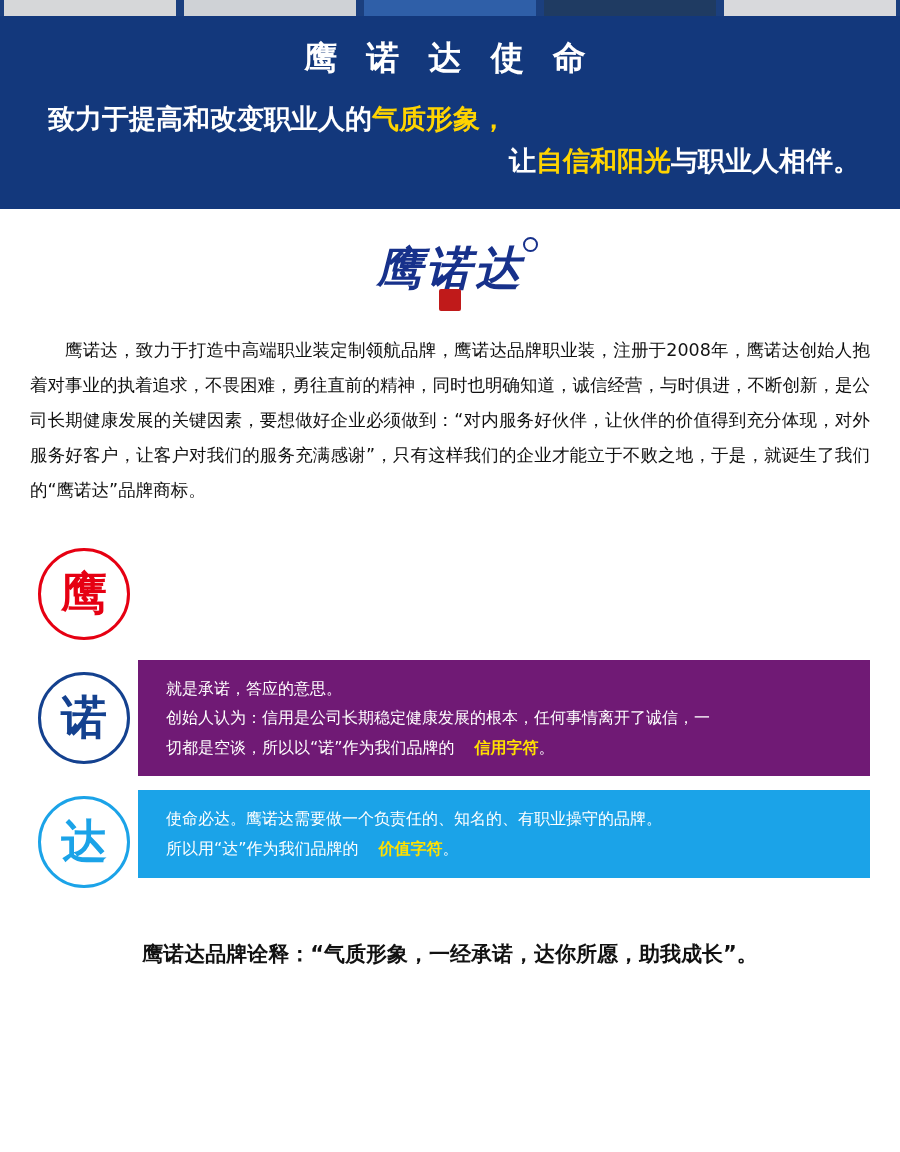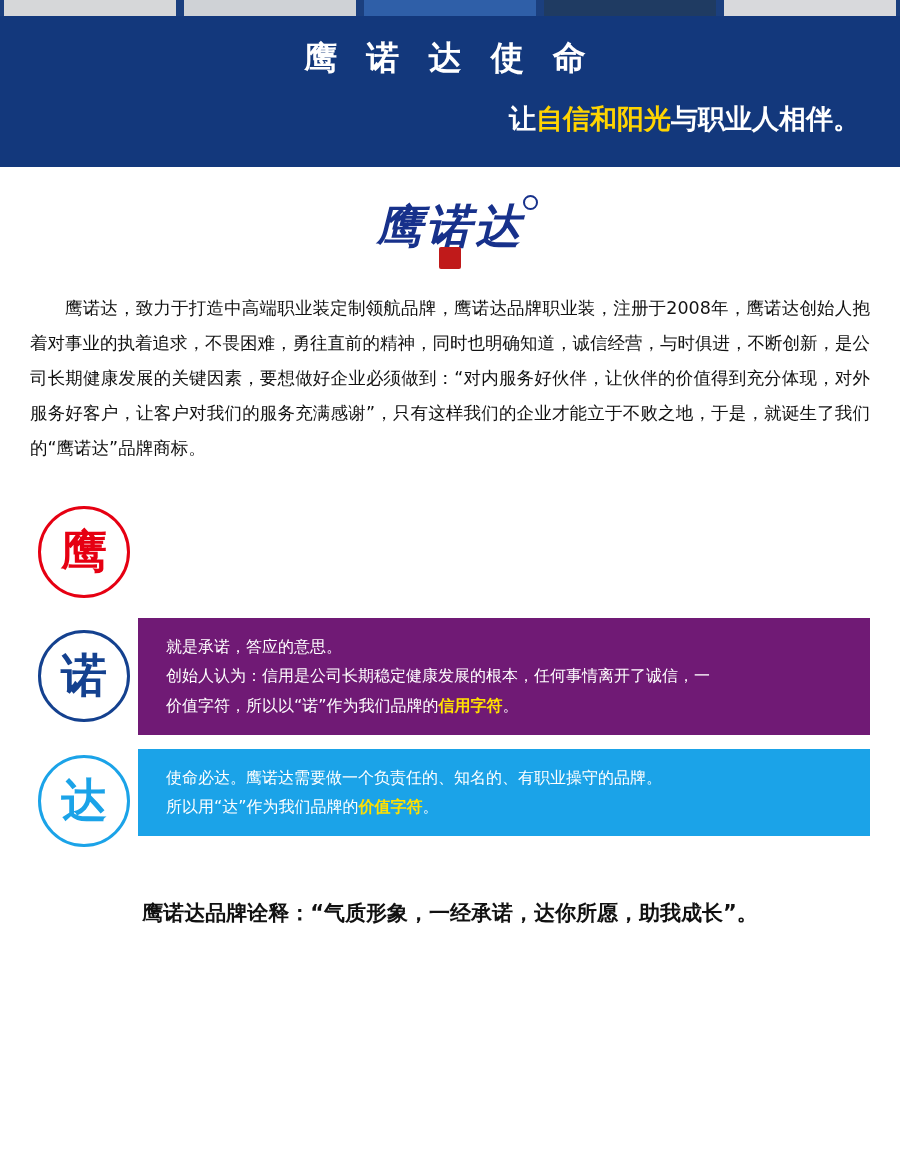--- a/index.html
+++ b/index.html
@@ -148,21 +148,21 @@
     font-size: 46px;
     font-weight: bold;
     font-family: "DejaVu Sans", "Liberation Sans", sans-serif;
     box-sizing: border-box;
   }
   .block.red .badge { border: 3px solid #e60012; color: #e60012; }
   .block.navy .badge { border: 3px solid #14418f; color: #14418f; }
   .block.blue .badge { border: 3px solid #1ba3e8; color: #1ba3e8; }
 
   .bold { font-weight: bold; }
-  .yellow { color: #ffe000; font-weight: bold; }
+  .yellow { color: #ffe000; font-weight: bold; padding-left: 20px; }
 
   
   .closing {
     margin: 46px 30px 60px 30px;
     font-size: 21px;
     font-weight: bold;
     color: #111111;
     text-align: center;
     font-family: "DejaVu Sans", "Liberation Sans", sans-serif;
   }
@@ -175,20 +175,23 @@
   <div class="photo-strip">
     <div class="cell c1"></div>
     <div class="cell c2"></div>
     <div class="cell c3"></div>
     <div class="cell c4"></div>
     <div class="cell c5"></div>
   </div>
 
   <div class="mission">
     <div class="mission-title">鹰 诺 达 使 命</div>
+    <div class="mission-line l1">
+      <span>致力于提高和改变职业人的</span><span class="hl">气质形象，</span>
+    </div>
     <div class="mission-line l2">
       <span>让</span><span class="hl">自信和阳光</span><span>与职业人相伴。</span>
     </div>
   </div>
 
   <div class="logo-wrap">
     <div class="logo">
       <span class="logo-circle"></span>
       <span class="logo-text">鹰诺达</span>
       <span class="logo-seal"></span>
@@ -206,21 +209,21 @@
     <div class="block navy">
       <div class="badge">诺</div>
       <div class="block-bar">
         <div>
           <span>就是承诺，答应的意思。</span>
         </div>
         <div>
           <span>创始人认为：信用是公司长期稳定健康发展的根本，任何事情离开了诚信，一</span>
         </div>
         <div>
-          <span>价值字符，所以以“诺”作为我们品牌的</span><span class="yellow">信用字符</span><span>。</span>
+          <span>切都是空谈，所以以“诺”作为我们品牌的</span><span class="yellow">信用字符</span><span>。</span>
         </div>
       </div>
     </div>
 
     <div class="block blue">
       <div class="badge">达</div>
       <div class="block-bar">
         <div>
           <span>使命必达。鹰诺达需要做一个负责任的、知名的、有职业操守的品牌。</span>
         </div>

